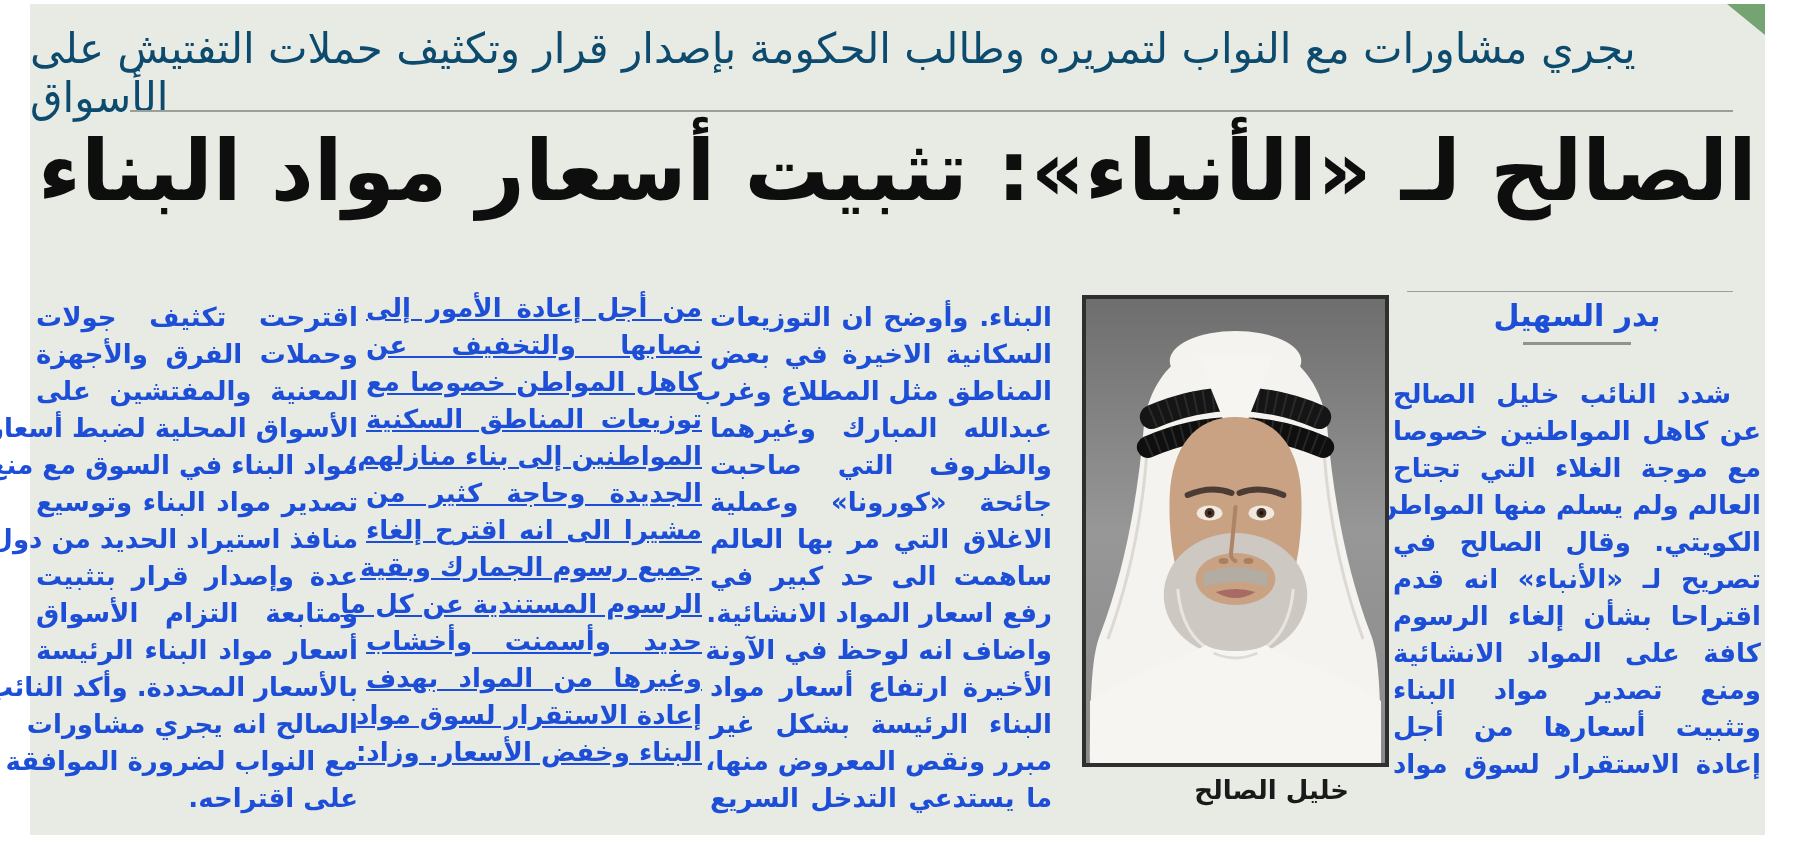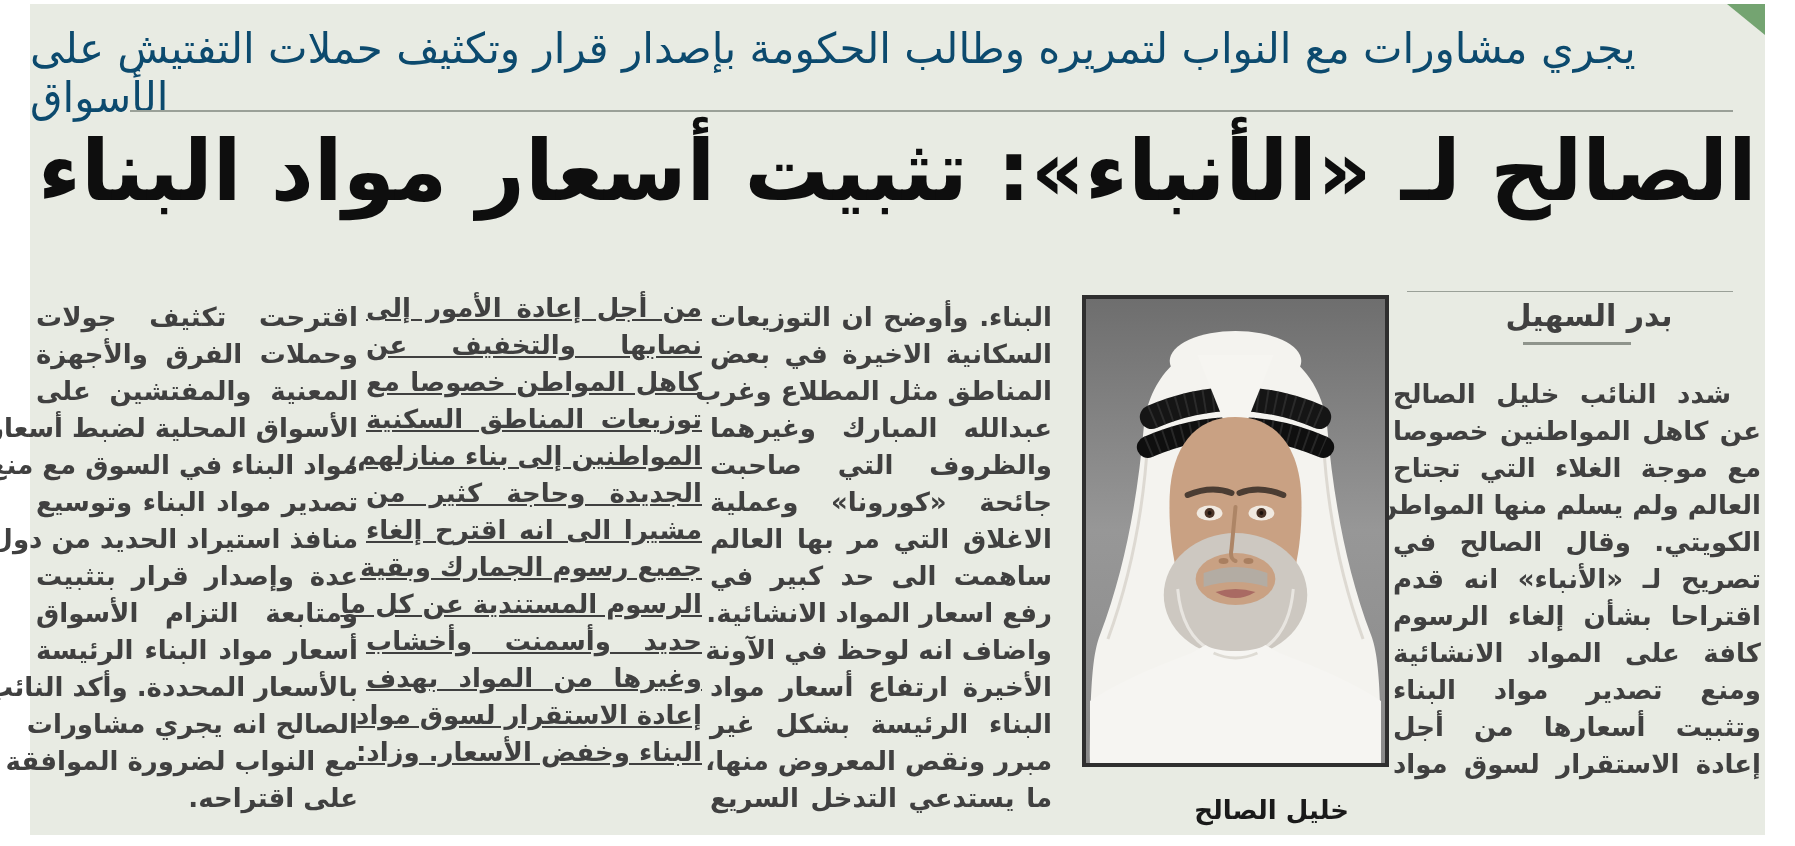--- a/index.html
+++ b/index.html
@@ -31,59 +31,59 @@
     border-top:2px solid #9aa098;
   }
   .headline {
     position:absolute; top:118px; left:0; width:100%;
     direction:rtl; text-align:center;
     font-size:84px; font-weight:700; letter-spacing:-1px;
     color:#0e0e0e;
   }
   .col {
     position:absolute; direction:rtl;
-    font-size:26px; font-weight:700; color:#404040;
+    font-size:26px; font-weight:700; color:#1d4ed8;
   }
   .col .line {
     height:37px; line-height:37px;
     text-align:justify; text-align-last:justify; -moz-text-align-last:justify;
     white-space:nowrap; overflow:visible;
   }
   .col .line.indent { padding-right:30px; }
   .col .line.ragged { text-align-last:right; -moz-text-align-last:right; }
   #col-1 { left:1363px; top:282px; width:368px; }
   #col-2 { left:680px;  top:295px; width:342px; }
   #col-3 { left:336px;  top:286px; width:336px;text-decoration:underline; }
   #col-4 { left:6px;    top:295px; width:322px; }
   .byline-wrap { height:90px; position:relative; }
   .byline-rule-top {
     position:absolute; top:5px; left:14px; right:28px; height:0;
     border-top:1.5px solid #9aa098;
   }
   .byline-name {
-    position:absolute; top:12px; left:12px; width:100%;
+    position:absolute; top:12px; left:0; width:100%;
     text-align:center; font-size:30px; font-weight:700;
   }
   .byline-rule-bottom {
     position:absolute; top:56px; left:50%; width:108px; margin-left:-54px;
     border-top:3px solid #8f948c;
   }
   .photo-frame {
     position:absolute; left:1052px; top:291px; width:307px; height:472px;
     border:4px solid #2f2f2f; background:#8a8a8a;
   }
   .photo-frame svg { display:block; width:100%; height:100%; }
   .photo-caption {
     position:absolute; left:1052px; top:771px; width:307px;
     direction:rtl; text-align:right; padding-left:38px; padding-right:0;
     font-size:26px; font-weight:700; color:#1a1a1a;
     text-align:left;
   }
   
-  .photo-caption { text-align:right; padding-right:40px; padding-left:0;margin-top:20px; }
+  .photo-caption { text-align:right; padding-right:40px; padding-left:0; }
 </style>
 </head>
 <body>
 
 <div class="clipping">
 
   <div class="fold"></div>
 
   <div class="kicker">يجري مشاورات مع النواب لتمريره وطالب الحكومة بإصدار قرار وتكثيف حملات التفتيش على الأسواق</div>
 

